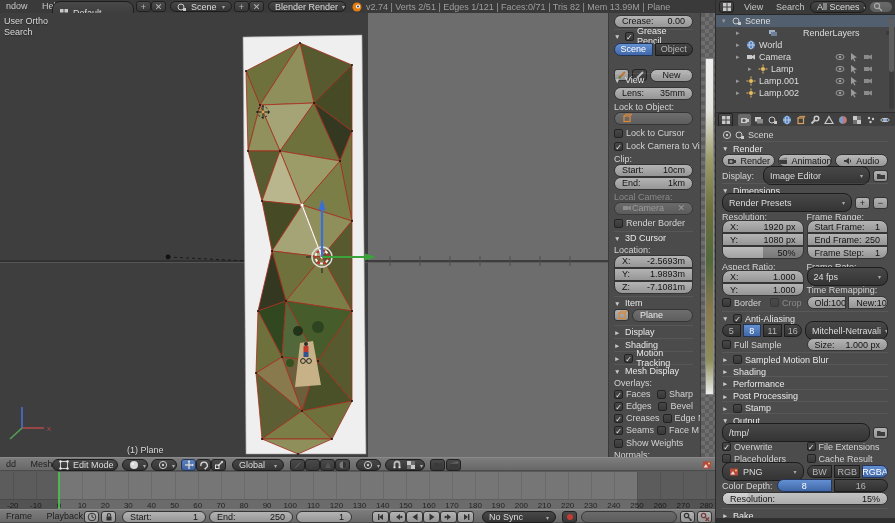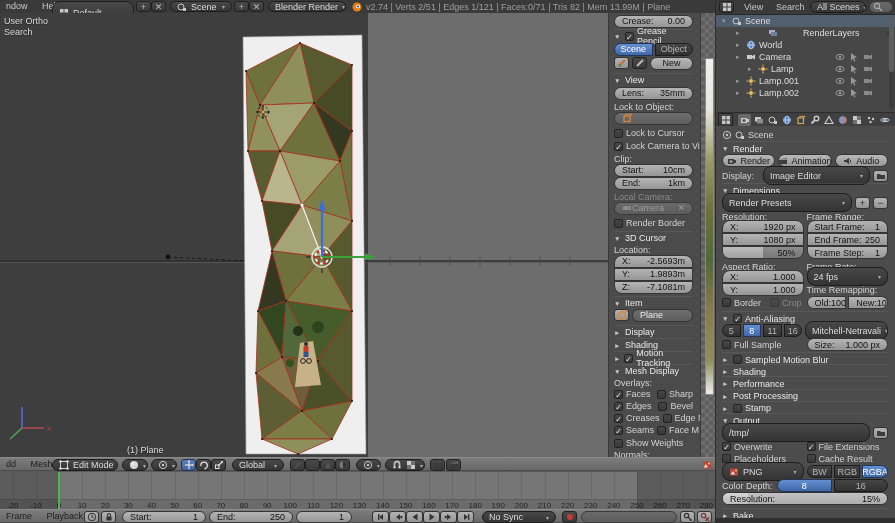--- a/index.html
+++ b/index.html
@@ -231,21 +231,21 @@
       </div>
     <div class="nr ph" style="top:16px">
       <span class="a">▼</span>
         <span class="chk on"></span>
       <span>Grease Pencil</span>
       </div>
     <div class="nr seg" style="top:30px">
       <div class="btn blue">Scene</div>
       <div class="btn dark">Object</div>
       </div>
-    <div class="nr" style="top:44px">
+    <div class="nr" style="top:56px">
       <span class="ib ibl">
           <span class="icoslot" style="display: inline-flex;">
             <svg width="10" height="10" viewBox="0 0 10 10">
               <line x1="2" y1="8" x2="8" y2="2" stroke="#c07030" stroke-width="2"></line>
               <line x1="2" y1="8" x2="3.5" y2="6.5" stroke="#4a8a3a" stroke-width="2"></line>
             </svg>
           </span>
         </span>
       <span class="ib">
           <span class="icoslot" style="display: inline-flex;">

